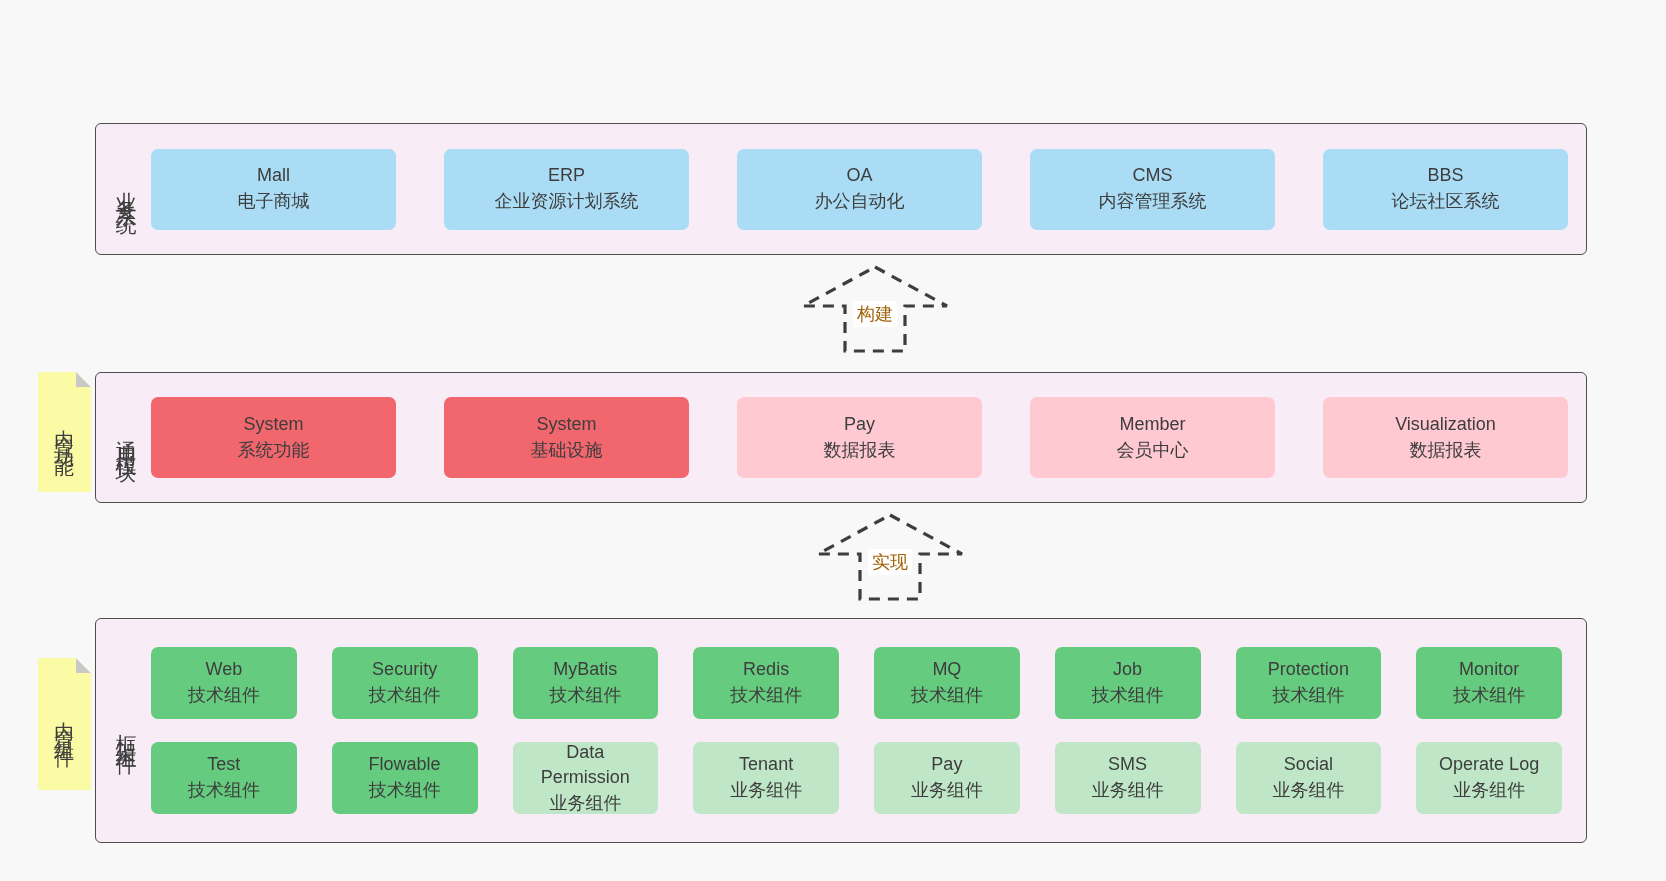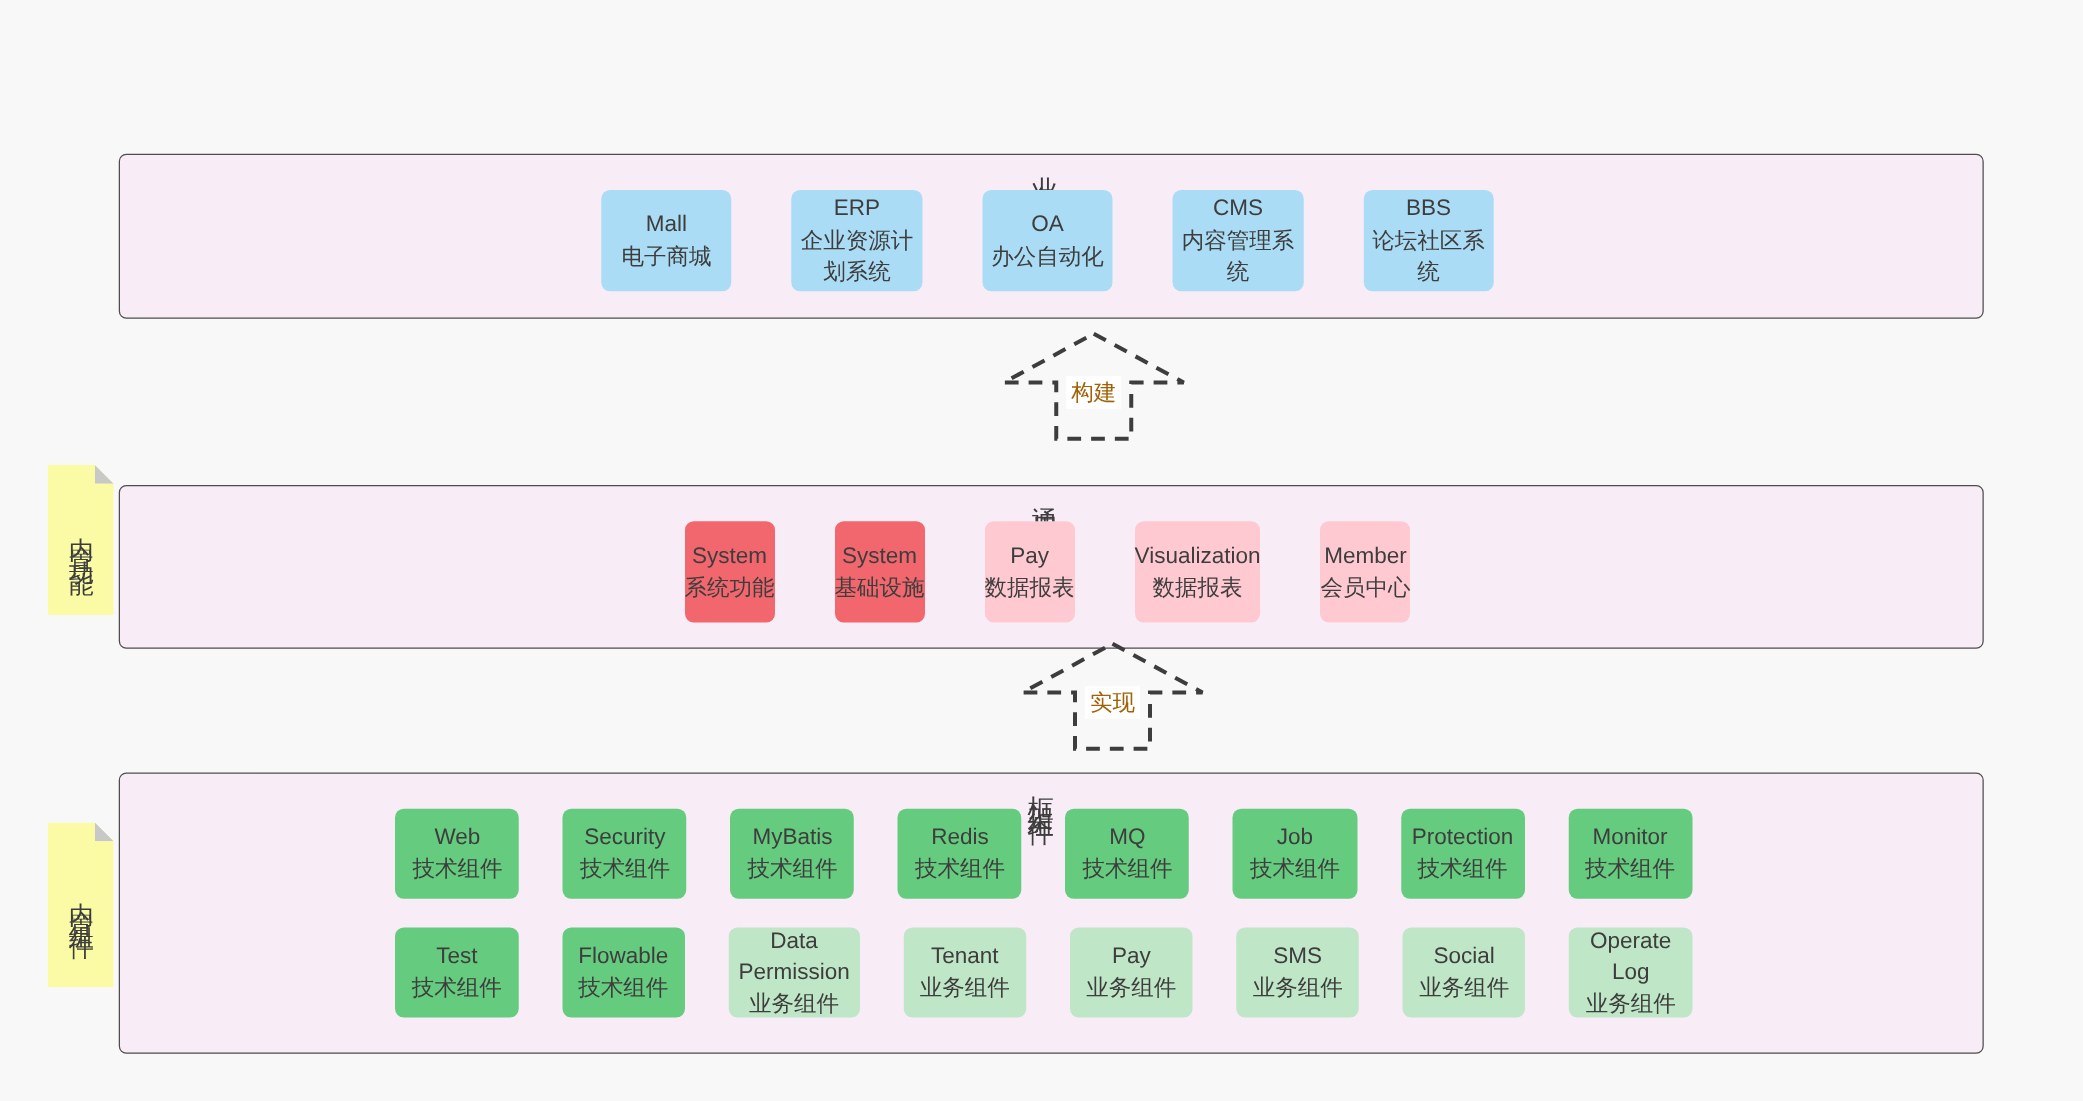--- a/index.html
+++ b/index.html
@@ -11,24 +11,23 @@
   .canvas { position:relative; width:1666px; height:881px; background:#f8f8f8; overflow:hidden; }
 
   
   .band {
     position:absolute; left:95px; width:1492px;
     background:#f8edf6;
     border:1.6px solid #4d4d4d; border-radius:6px;
     box-sizing:border-box;
     display:flex; align-items:center;
     z-index:1;
-    flex-direction:column;
   }
   #band1 { top:123px;  height:132px; padding:0 18px 0 12px; }
-  #band2 { top:372px;  height:131px; padding:0 18px 0 12px;margin-top:16px; }
+  #band2 { top:372px;  height:131px; padding:0 18px 0 12px; }
   #band3 { top:618px;  height:225px; padding:0 24px 0 12px; }
 
   .vlabel {
     writing-mode:vertical-rl; text-orientation:upright;
     font-size:21px; letter-spacing:7px; line-height:1;
     color:#3d3d3d; flex:0 0 auto; margin:0 14px 0 8px;
     white-space:nowrap;
   }
 
   .nodes { flex:1; display:flex; gap:48px; }
@@ -131,26 +130,26 @@
       </div>
       <div class="node red">
         <div>System</div>
         <div>基础设施</div>
       </div>
       <div class="node pink">
         <div>Pay</div>
         <div>数据报表</div>
       </div>
       <div class="node pink">
+        <div>Member</div>
+        <div>会员中心</div>
+      </div>
+      <div class="node pink">
         <div>Visualization</div>
         <div>数据报表</div>
-      </div>
-      <div class="node pink">
-        <div>Member</div>
-        <div>会员中心</div>
       </div>
     </div>
   </div>
 
   <div class="arrow" id="arrow2">
     <svg viewBox="0 0 150 90">
       <polygon points="75,3 147,42 105,42 105,87 45,87 45,42 3,42" fill="none" stroke="#3d3d3d" stroke-width="3.2" stroke-dasharray="11,8"></polygon>
     </svg>
     <span class="arrow-label">实现</span>
   </div>

